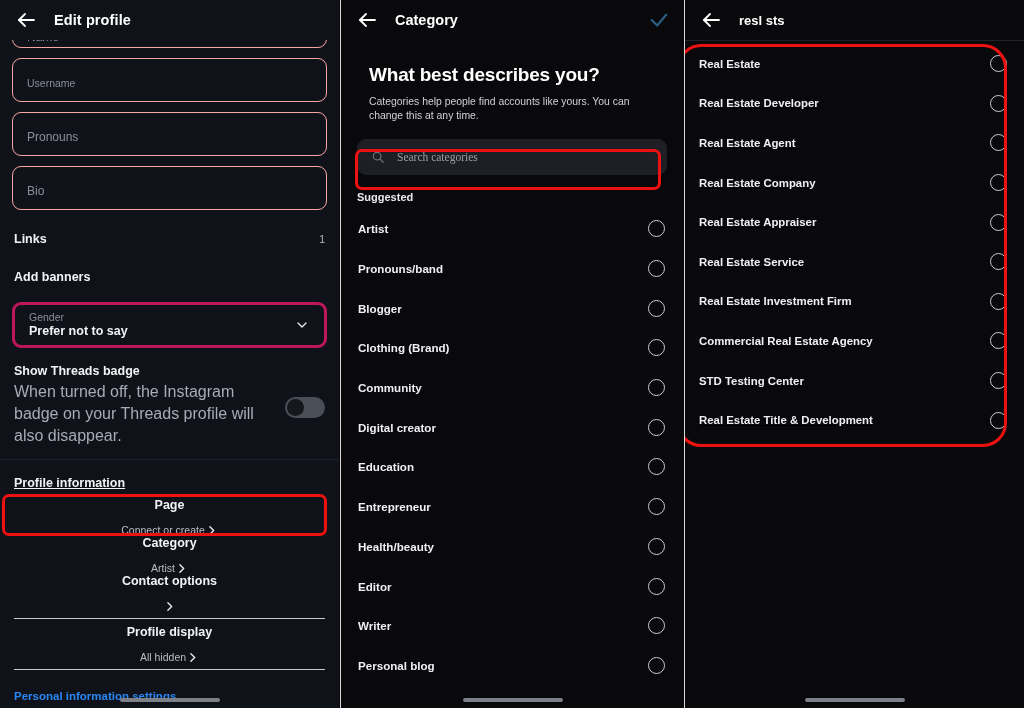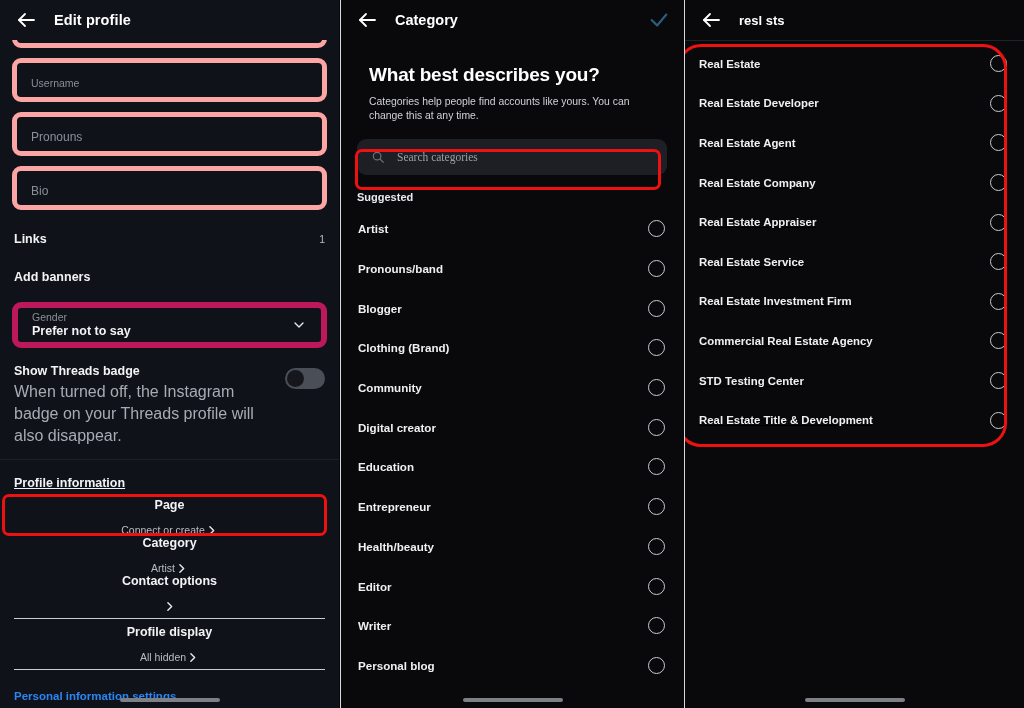--- a/index.html
+++ b/index.html
@@ -21,47 +21,47 @@
     height:40px; display:flex; align-items:center;
     padding:0 14px; background:#0f1218; position:relative; z-index:5;
   }
   .back-arrow{ width:24px; height:24px; flex:none; margin-right:16px; }
   .back-arrow svg{ display:block; }
   .p1-title{ color:#fff; font-size:14.5px; font-weight:700; letter-spacing:.1px; }
 
   .p1-body{ padding:0 12px; position:relative; }
 
   .field{
-    border:5px solid #fca5a5; border-radius:9px;
+    border:1px solid #fca5a5; border-radius:9px;
     height:44px; padding:6px 14px 0 14px; margin-bottom:10px;
     display:flex; flex-direction:column; justify-content:center;
     position:relative; background:#0f1218;
   }
   .field.clipped{ height:26px; margin-top:-18px; padding-top:0; justify-content:flex-end;
                   padding-bottom:3px; margin-bottom:10px; }
   .field-label{ color:#8a8f98; font-size:10.5px; line-height:13px; }
   .field-value{ color:#f2f3f5; font-size:12.5px; font-weight:700; line-height:15px; }
   .field-placeholder{ color:#8a8f98; font-size:12px; }
 
   .row-line{
     display:flex; align-items:center; justify-content:space-between;
     padding:0 2px; height:38px;
   }
   .row-strong{ color:#f2f3f5; font-size:12.5px; font-weight:700; }
   .row-count{ color:#b9bdc4; font-size:10.5px; }
 
   .select-field{
-    border:6px solid #be185d; border-radius:9px; height:46px;
+    border:3px solid #be185d; border-radius:9px; height:46px;
     padding:0 14px; margin:6px 0 12px 0;
     display:flex; align-items:center; justify-content:space-between;
   }
   .select-inner{ display:flex; flex-direction:column; }
   .chev-down{ width:16px; height:16px; flex:none; }
 
-  .toggle-row{ display:flex; align-items:flex-start; justify-content:space-between; padding:4px 2px 10px 2px; }
+  .toggle-row{ display:flex; align-items:center; justify-content:space-between; padding:4px 2px 10px 2px; }
   .toggle-text{ max-width:258px; }
   .toggle-title{ color:#f2f3f5; font-size:12.5px; font-weight:700; margin-bottom:3px; }
   .toggle-desc{ color:#a7acb4; font-size:16px; line-height:22px; }
   .switch{
     width:40px; height:21px; border-radius:11px; background:#4a4f57;
     position:relative; flex:none; margin-top:4px;
   }
   .switch .knob{
     position:absolute; left:2px; top:2px; width:17px; height:17px;
     border-radius:50%; background:#15171c;

